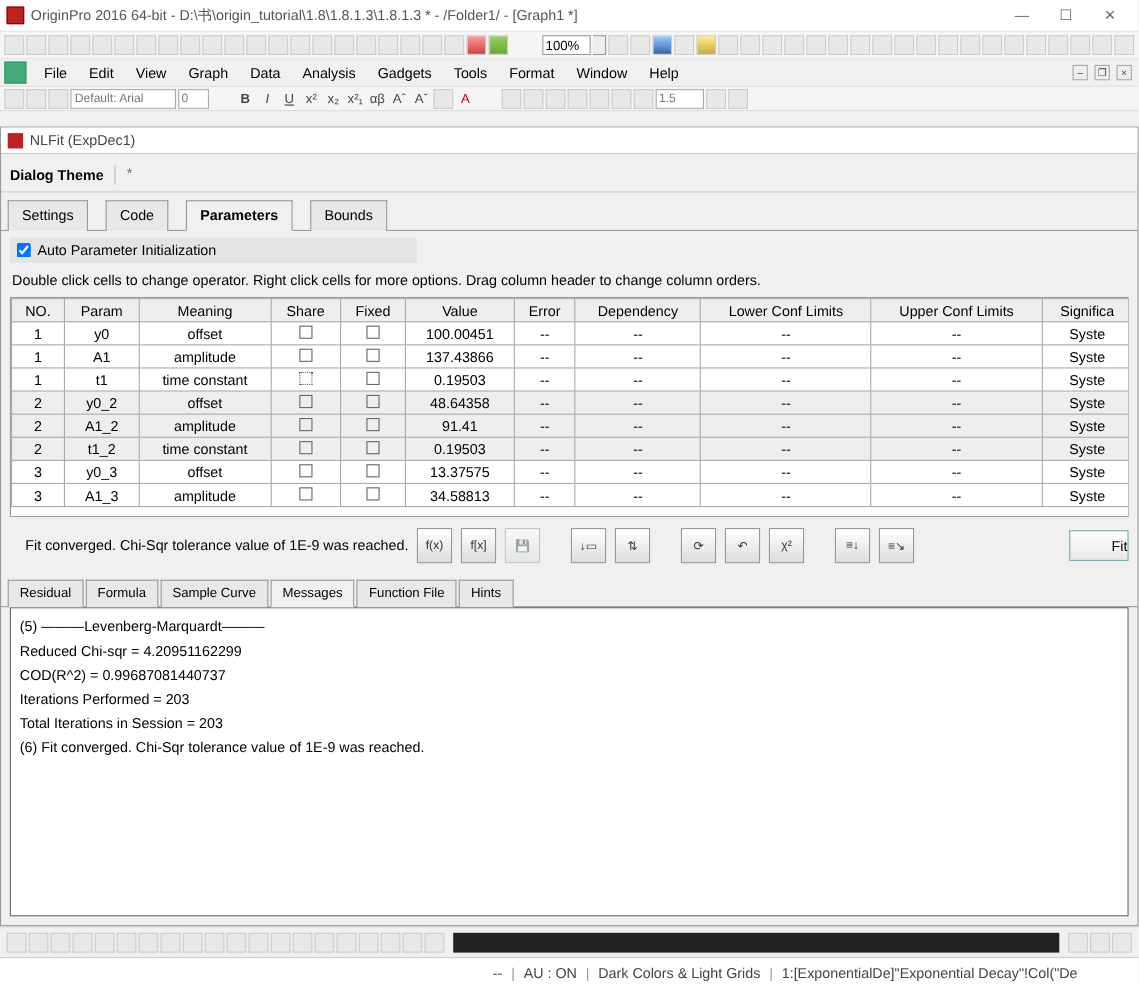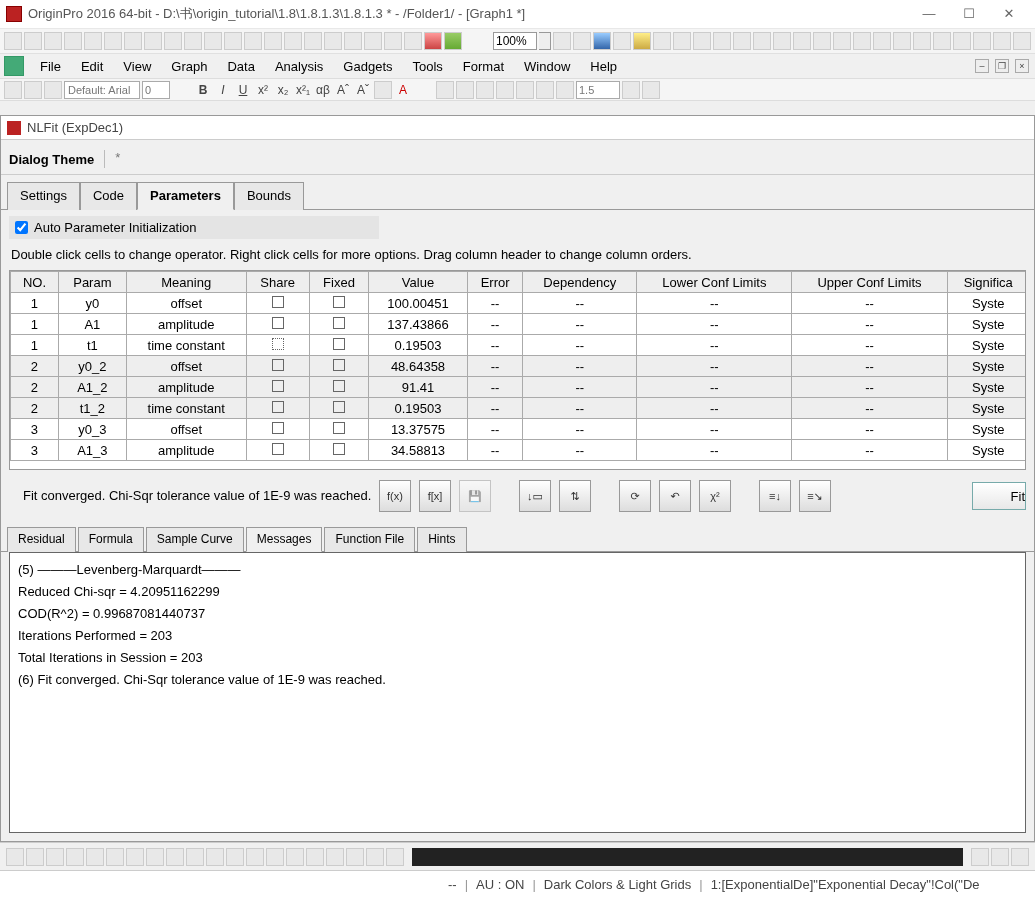--- a/index.html
+++ b/index.html
@@ -19,34 +19,34 @@
 .zoom-box{height:18px;width:46px;font-size:12px;border:1px solid #999;background:#fff;padding:0 2px;line-height:16px;margin-left:29px;}
 .zoom-dd{width:12px;height:18px;border:1px solid #999;border-left:none;background:#eee;}
 
 .menubar { height: 25px; background:#f0f0f0; display:flex; align-items:center; padding:0 4px; gap:2px; border-bottom:1px solid #ddd;}
 .menubar .micon{width:20px;height:20px;background:#4a7;border:1px solid #396;margin-right:4px;}
 .menubar .mitem{padding:3px 10px; cursor:default;}
 .menubar .spacer{flex:1;}
 .menubar .mdicon{width:14px;height:14px;margin:0 2px;cursor:default;border:1px solid #aaa;background:#eee;font-size:9px;line-height:12px;text-align:center;color:#444;}
 
 .fmt-row{height:22px;background:#f5f5f5;border-bottom:1px solid #ddd;display:flex;align-items:center;padding:0 4px;gap:2px;overflow:hidden;}
-.fmt-row .font-box{height:18px;width:76px;border:1px solid #aaa;background:#fff;font-size:11px;padding:0 3px;line-height:16px;color:#777;}
+.fmt-row .font-box{height:18px;width:96px;border:1px solid #aaa;background:#fff;font-size:11px;padding:0 3px;line-height:16px;color:#777;}
 .fmt-row .sz-box{height:18px;width:28px;border:1px solid #aaa;background:#fff;font-size:11px;padding:0 2px;line-height:16px;color:#777;}
 .fmt-row .fbtn{width:18px;height:18px;border:1px solid transparent;text-align:center;line-height:16px;font-size:12px;color:#444;}
 
 .nlfit-window{position:absolute;left:0;top:115px;right:0;bottom:56px;background:#f0f0f0;border:1px solid #999;display:flex;flex-direction:column;}
 .nlfit-title{height:24px;background:#fff;display:flex;align-items:center;padding:0 6px;border-bottom:1px solid #ccc;color:#444;}
 .nlfit-title .nicon{width:14px;height:14px;background:#b22;margin-right:6px;}
 
 .theme-row{display:flex;align-items:center;padding:10px 8px 6px;border-bottom:1px solid #ccc;}
 .theme-row .lbl{font-weight:bold;margin-right:10px;}
 .theme-row .star{width:18px;height:18px;text-align:center;color:#777;border-left:1px solid #bbb;padding-left:8px;}
 
 .maintabs{display:flex;border-bottom:1px solid #999;padding:6px 6px 0;}
-.mtab{padding:5px 12px 6px;border:1px solid #999;border-bottom:none;margin-right:0;background:#e8e8e8;cursor:default;position:relative;top:1px;}
+.mtab{padding:5px 12px 6px;border:1px solid #999;border-bottom:none;margin-right:16px;background:#e8e8e8;cursor:default;position:relative;top:1px;}
 .mtab.active{background:#f0f0f0;font-weight:bold;border-bottom:1px solid #f0f0f0;}
 
 .tab-content{padding:6px 8px 0;flex-shrink:0;}
 .chk-row{display:flex;align-items:center;background:#e4e4e4;padding:4px 6px;width:370px;}
 .chk-row input{margin-right:6px;}
 .help-text{padding:8px 2px;background:#f0f0f0;}
 
 .param-table-wrap{flex:0 0 200px;overflow:auto;border:1px solid #999;margin:0 8px;background:#fff;}
 .ptable{border-collapse:collapse;width:100%;min-width:1020px;}
 .ptable th, .ptable td{border:1px solid #aaa;padding:2px 6px;text-align:center;white-space:nowrap;height:21px;}

